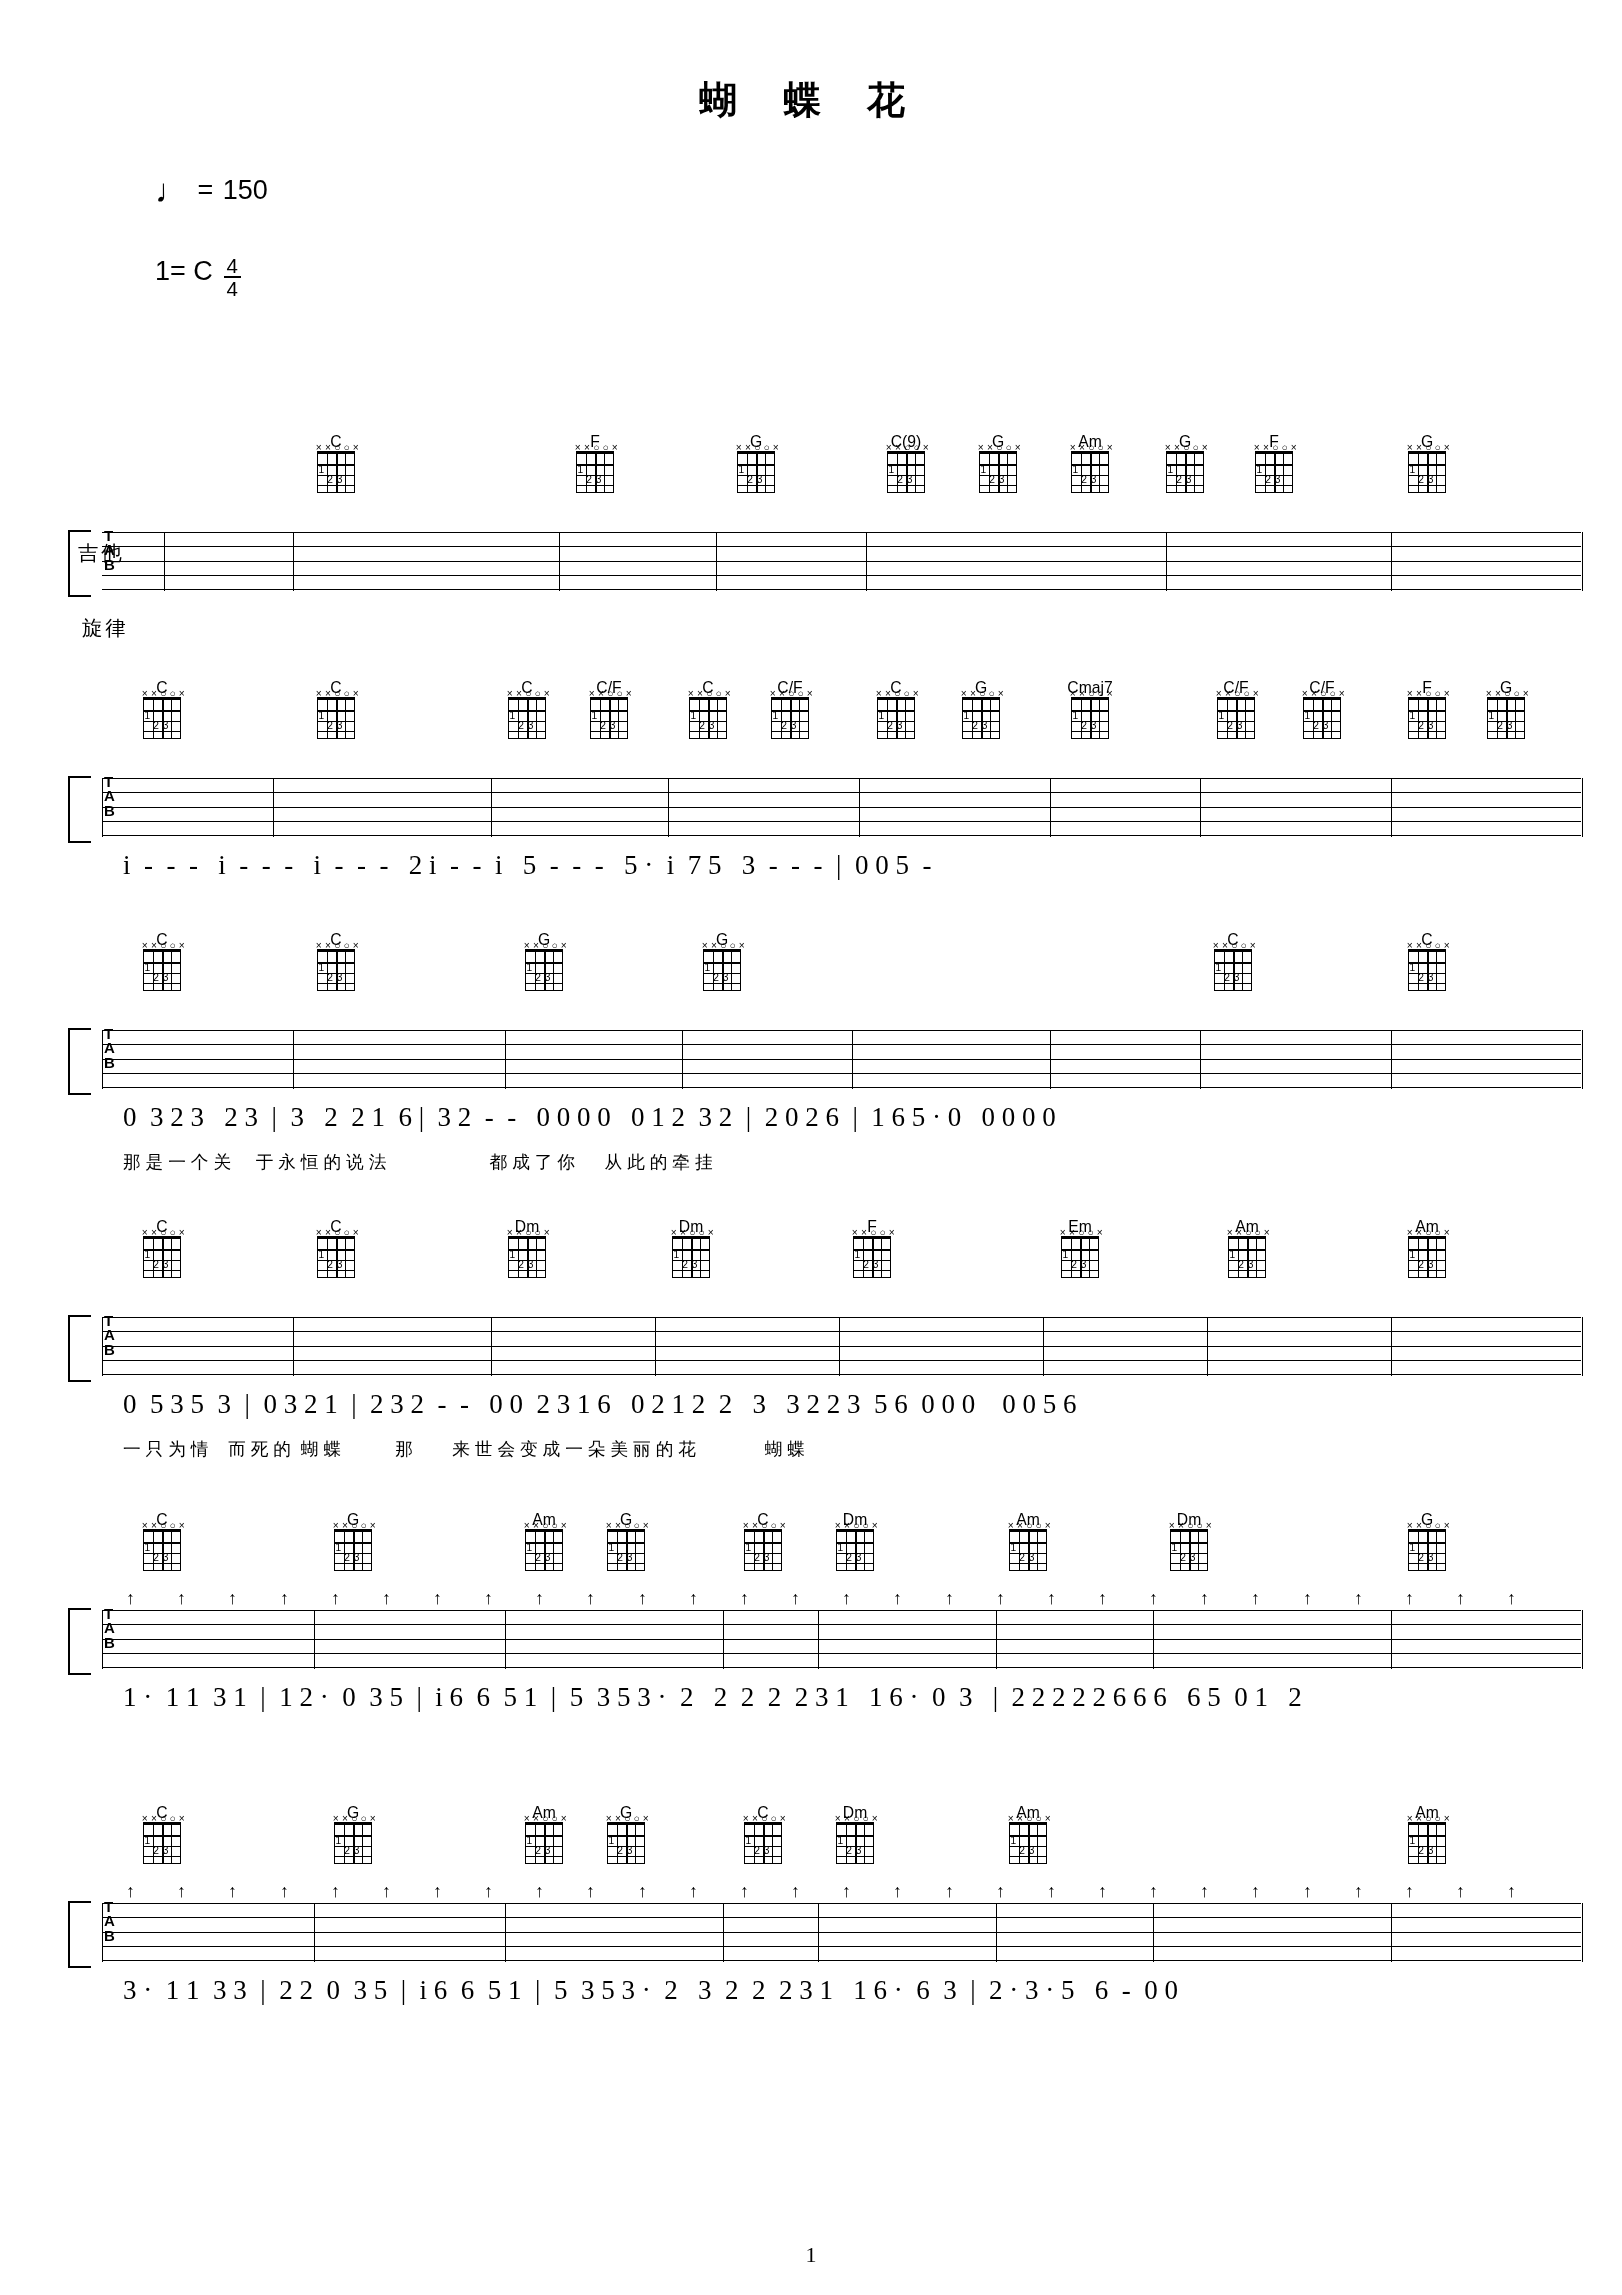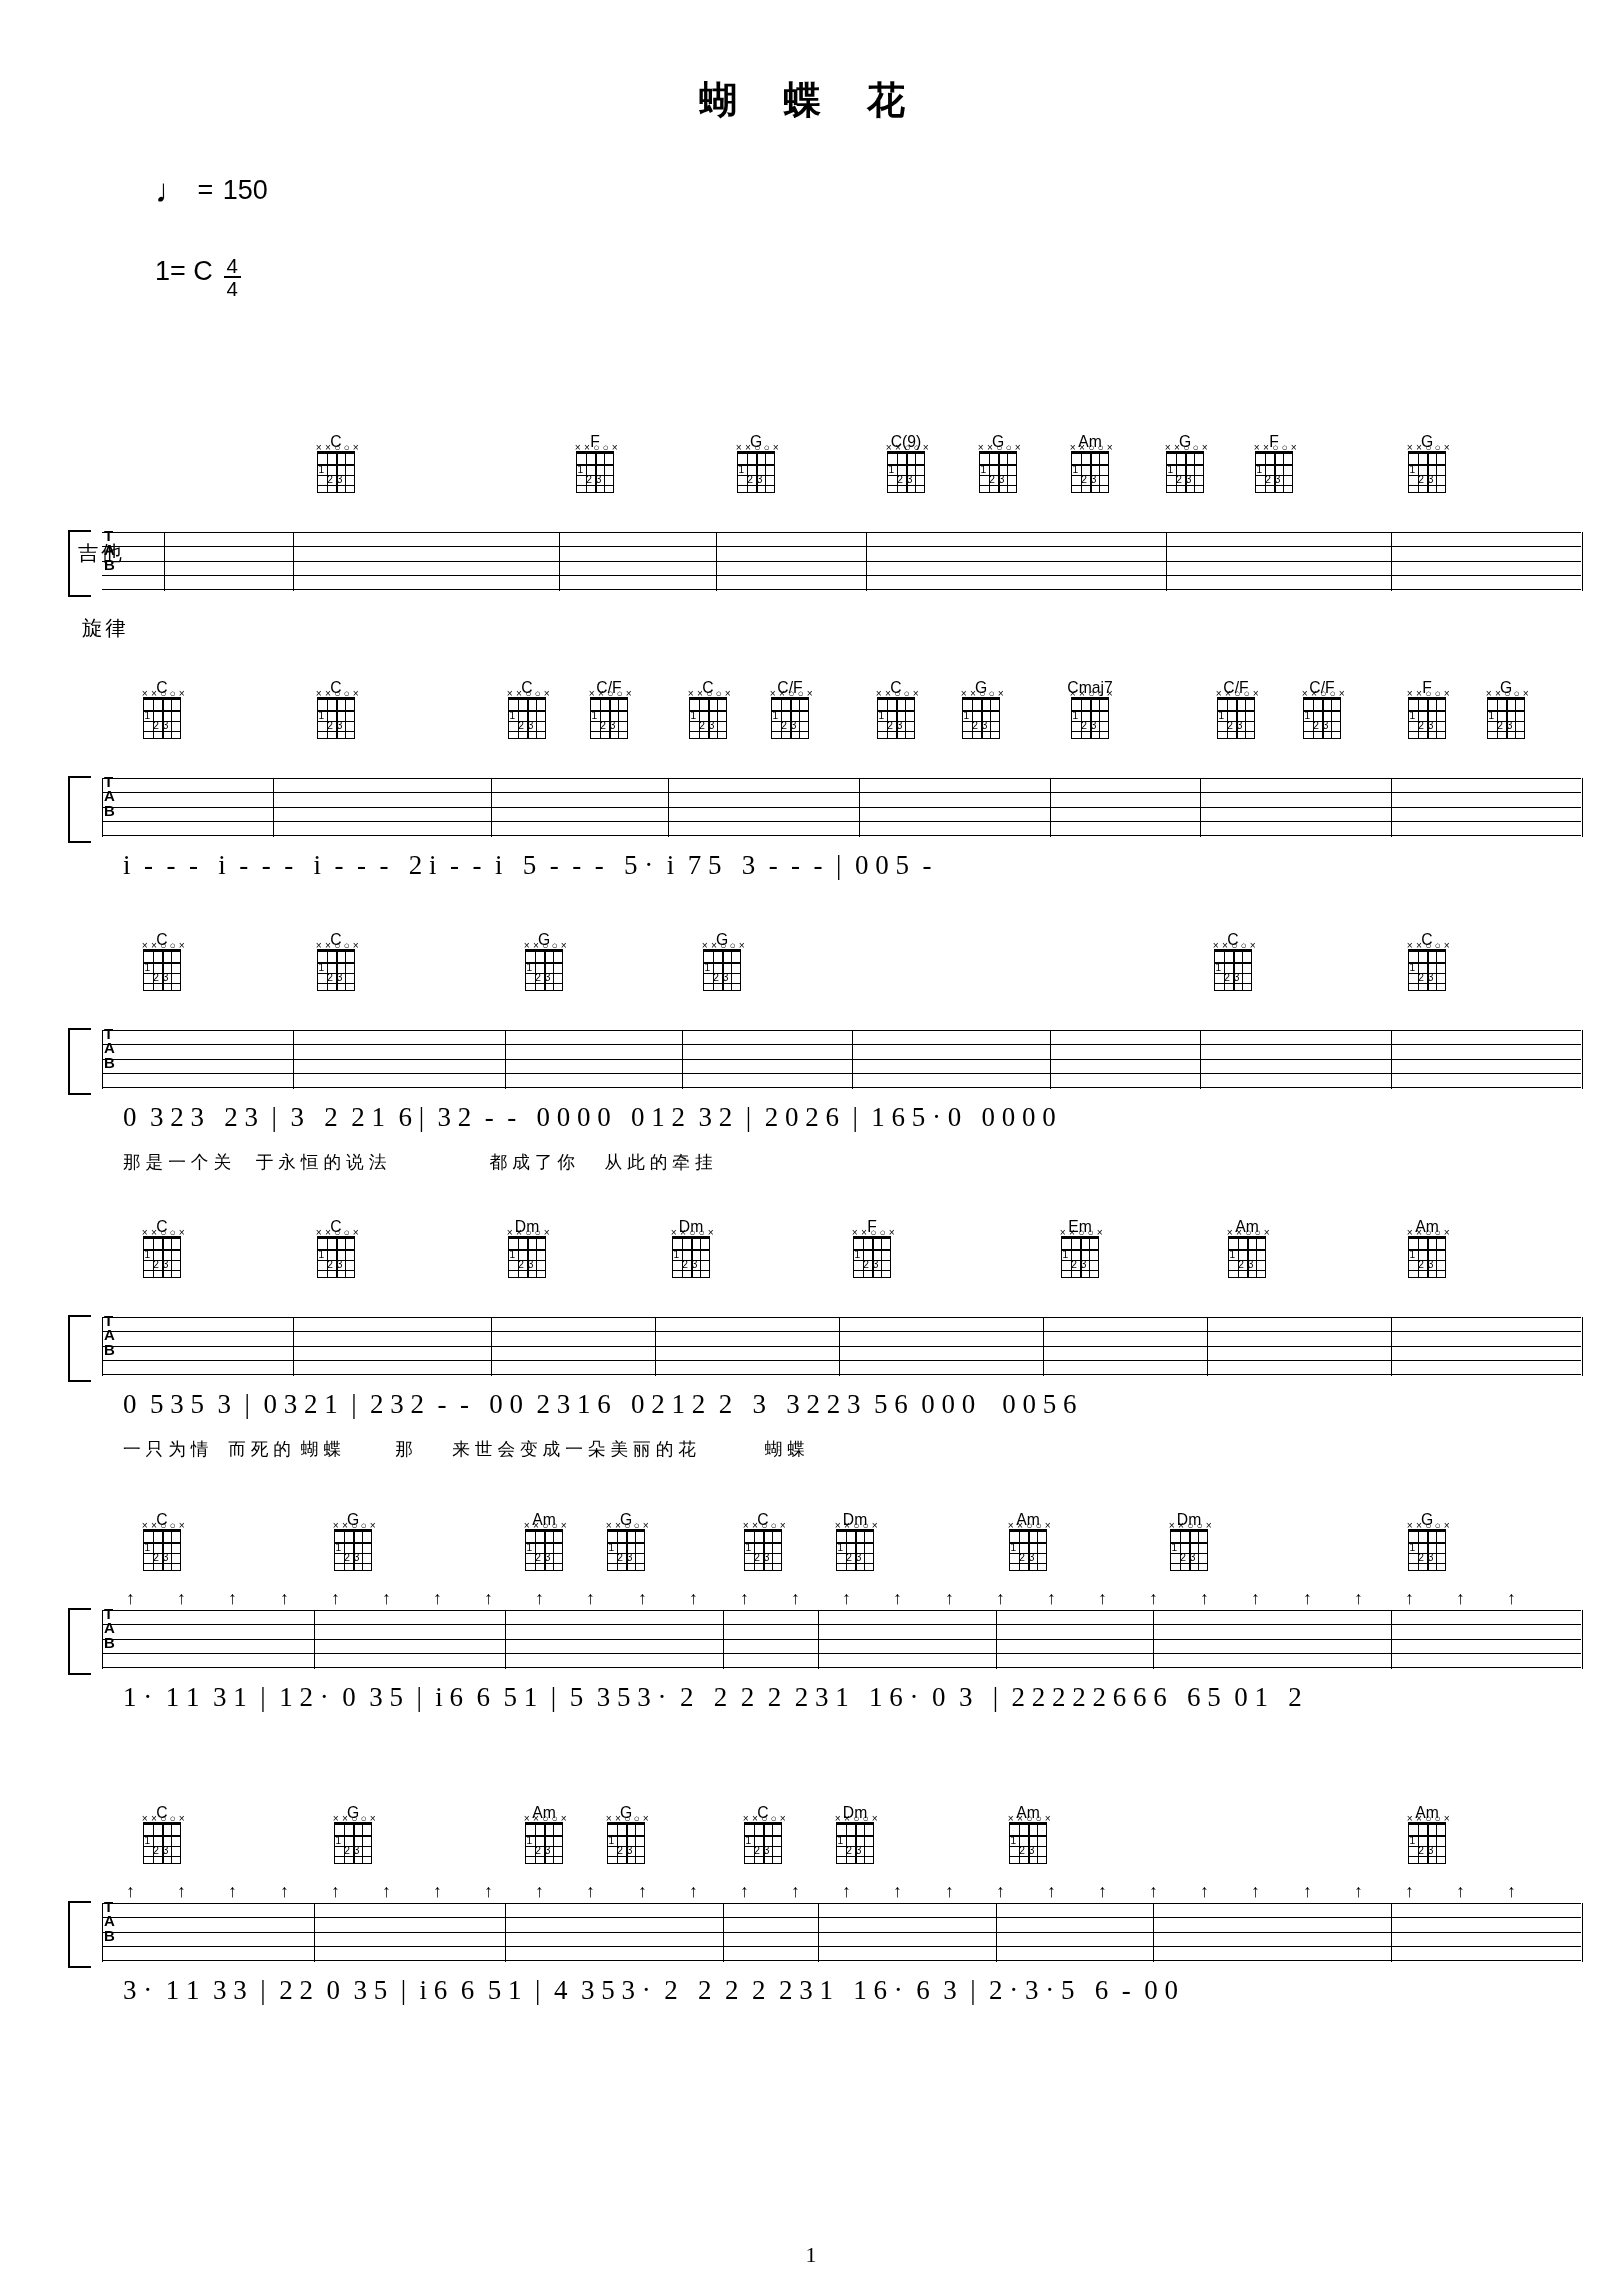--- a/index.html
+++ b/index.html
@@ -1300,19 +1300,19 @@
           <span class="strum" style="left: 1098px; top: -17.7px;">↑</span>
           <span class="strum" style="left: 1149px; top: -17.7px;">↑</span>
           <span class="strum" style="left: 1200px; top: -17.7px;">↑</span>
           <span class="strum" style="left: 1251px; top: -17.7px;">↑</span>
           <span class="strum" style="left: 1303px; top: -17.7px;">↑</span>
           <span class="strum" style="left: 1354px; top: -17.7px;">↑</span>
           <span class="strum" style="left: 1405px; top: -17.7px;">↑</span>
           <span class="strum" style="left: 1456px; top: -17.7px;">↑</span>
           <span class="strum" style="left: 1507px; top: -17.7px;">↑</span>
         </div>
-        <div class="melody">3 ·  1 1  3 3  |  2 2  0  3 5  |  i 6  6  5 1  |  4  3 5 3 ·  2   2  2  2  2 3 1   1 6 ·  6  3  |  2 · 3 · 5   6  -  0 0</div>
+        <div class="melody">3 ·  1 1  3 3  |  2 2  0  3 5  |  i 6  6  5 1  |  5  3 5 3 ·  2   3  2  2  2 3 1   1 6 ·  6  3  |  2 · 3 · 5   6  -  0 0</div>
       </div>
     </div>
 
   <div class="pagenum">1</div>
 </div>
 
 
 </body></html>

